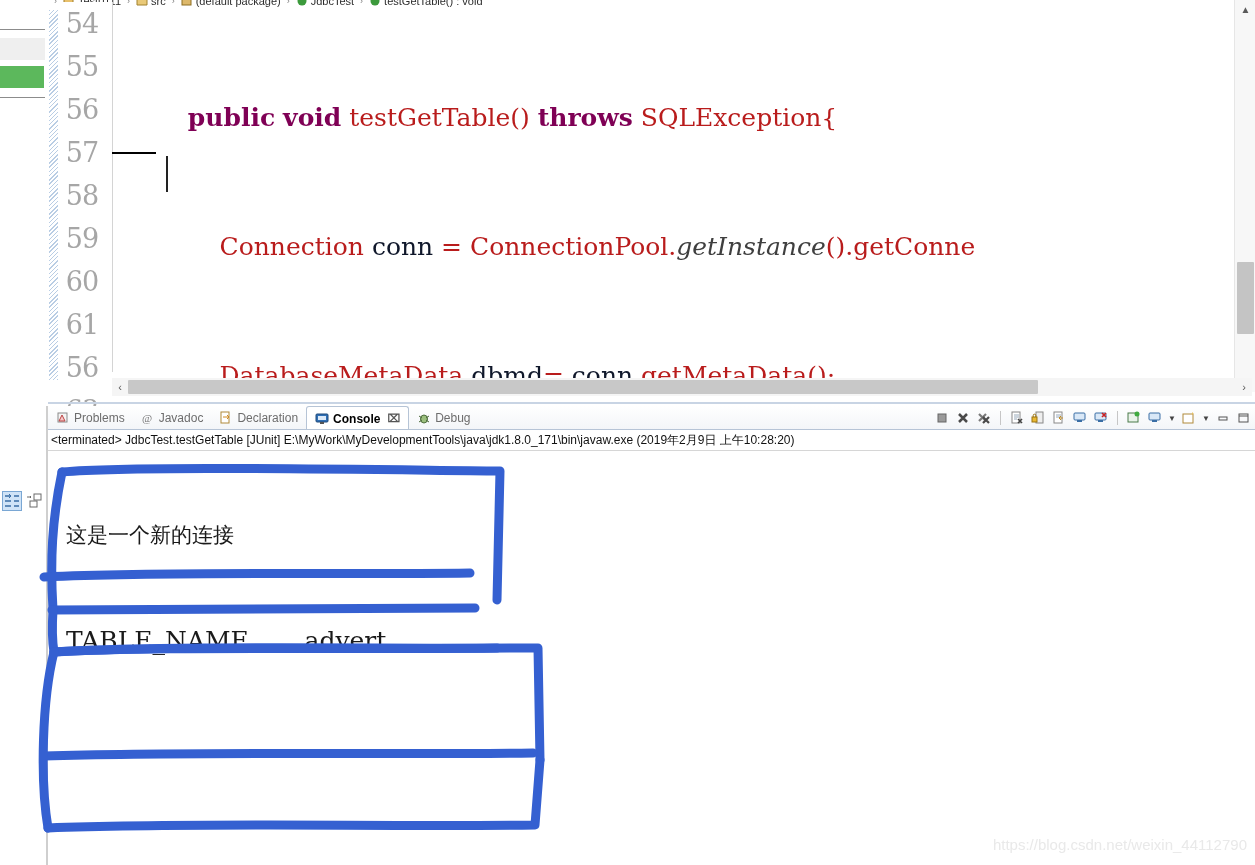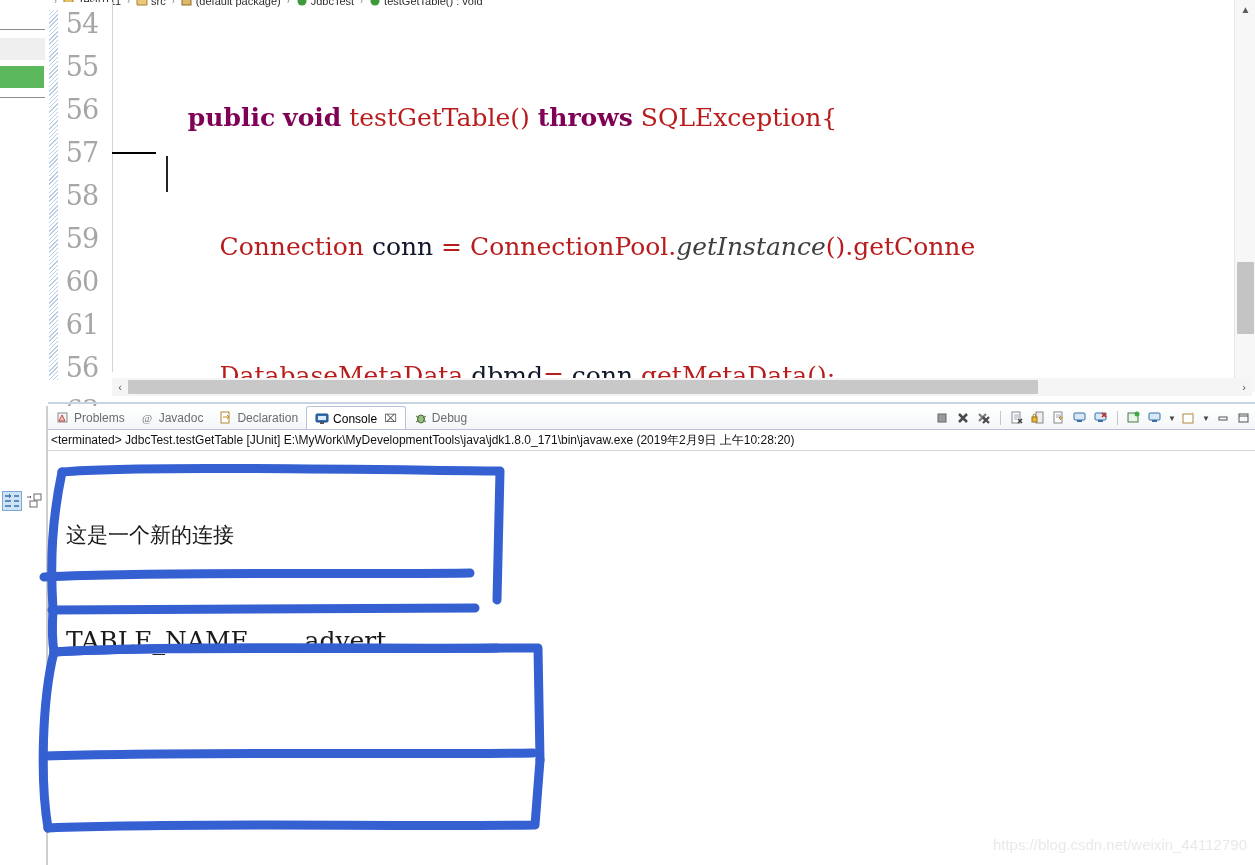--- a/index.html
+++ b/index.html
@@ -185,21 +185,21 @@
     background: linear-gradient(#ffffff, #f3f5f8);
     display: flex; align-items: center;
   }
   .tab {
     display: flex; align-items: center; gap: 4px;
     height: 24px; padding: 0 8px;
     font-size: 12px; color: #6d6d6d;
     white-space: nowrap;
   }
   .tab.active {
-    color: #000; font-weight: normal;
+    color: #000; font-weight: bold;
     background: #ffffff;
     border: 1px solid #b6c4d6;
     border-bottom: none;
     border-radius: 3px 3px 0 0;
   }
   .tab .tico { width: 14px; height: 14px; display: inline-block; }
   .tab .close-x { font-size: 11px; color: #555; margin-left: 3px; }
 
   .tb-right {
     position: absolute; right: 0; top: 0;

